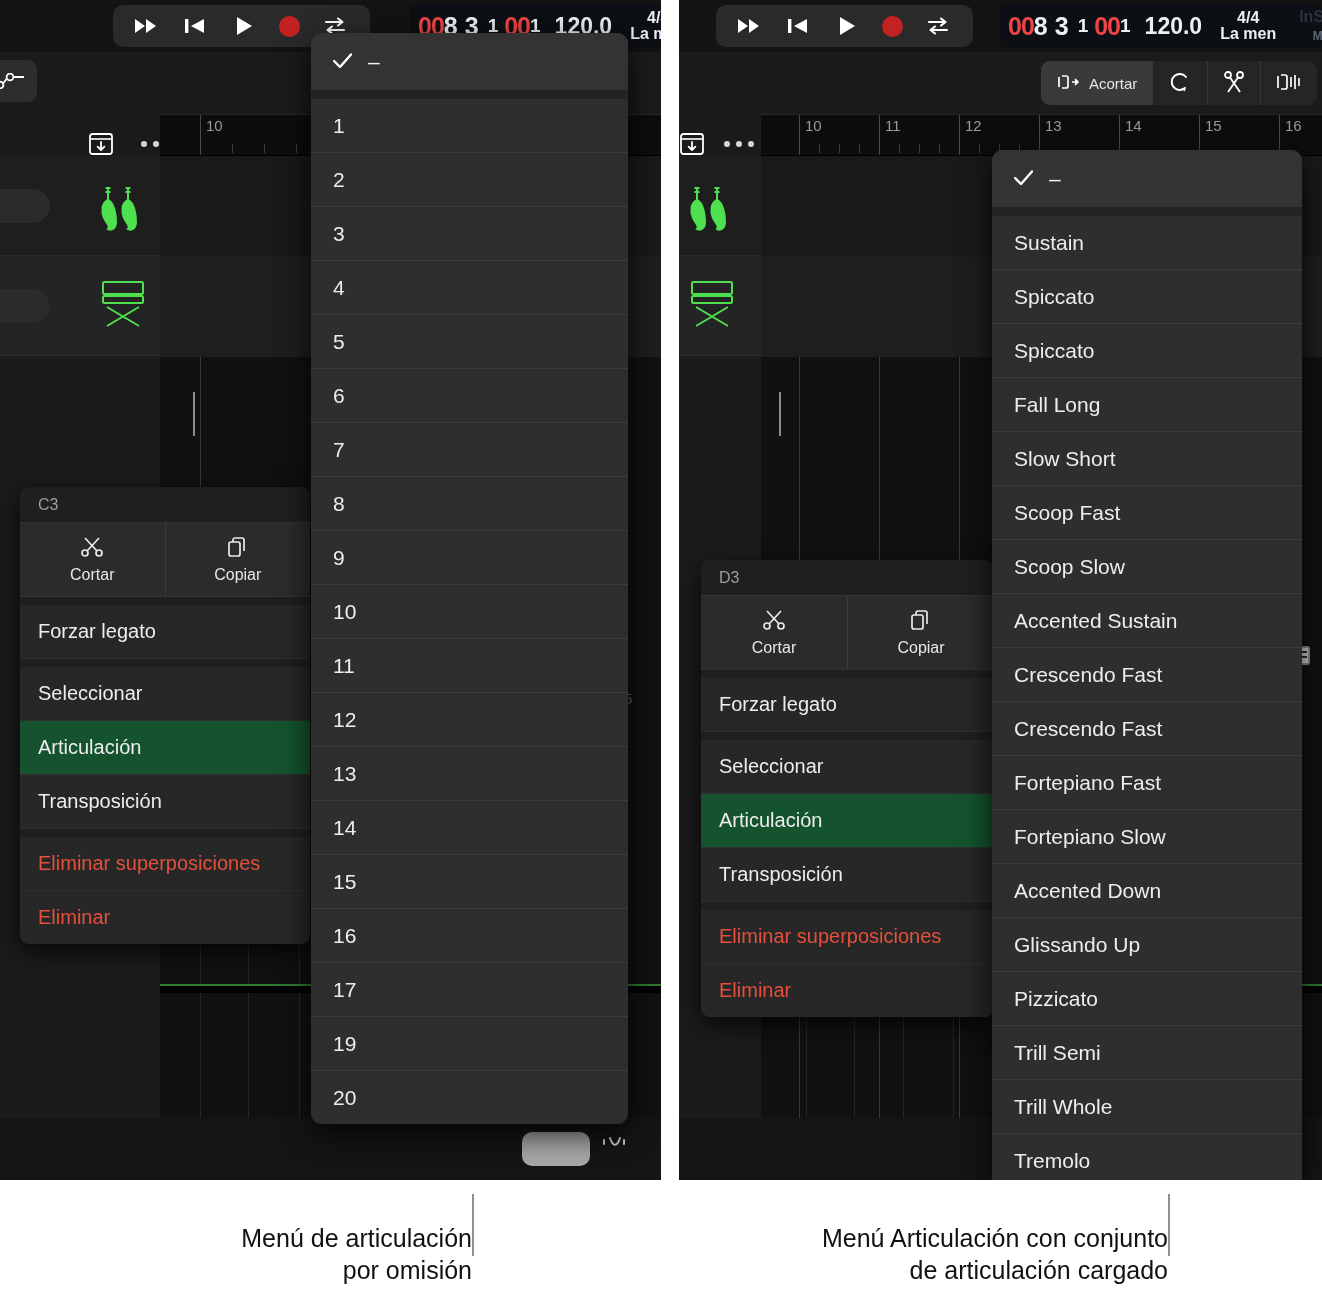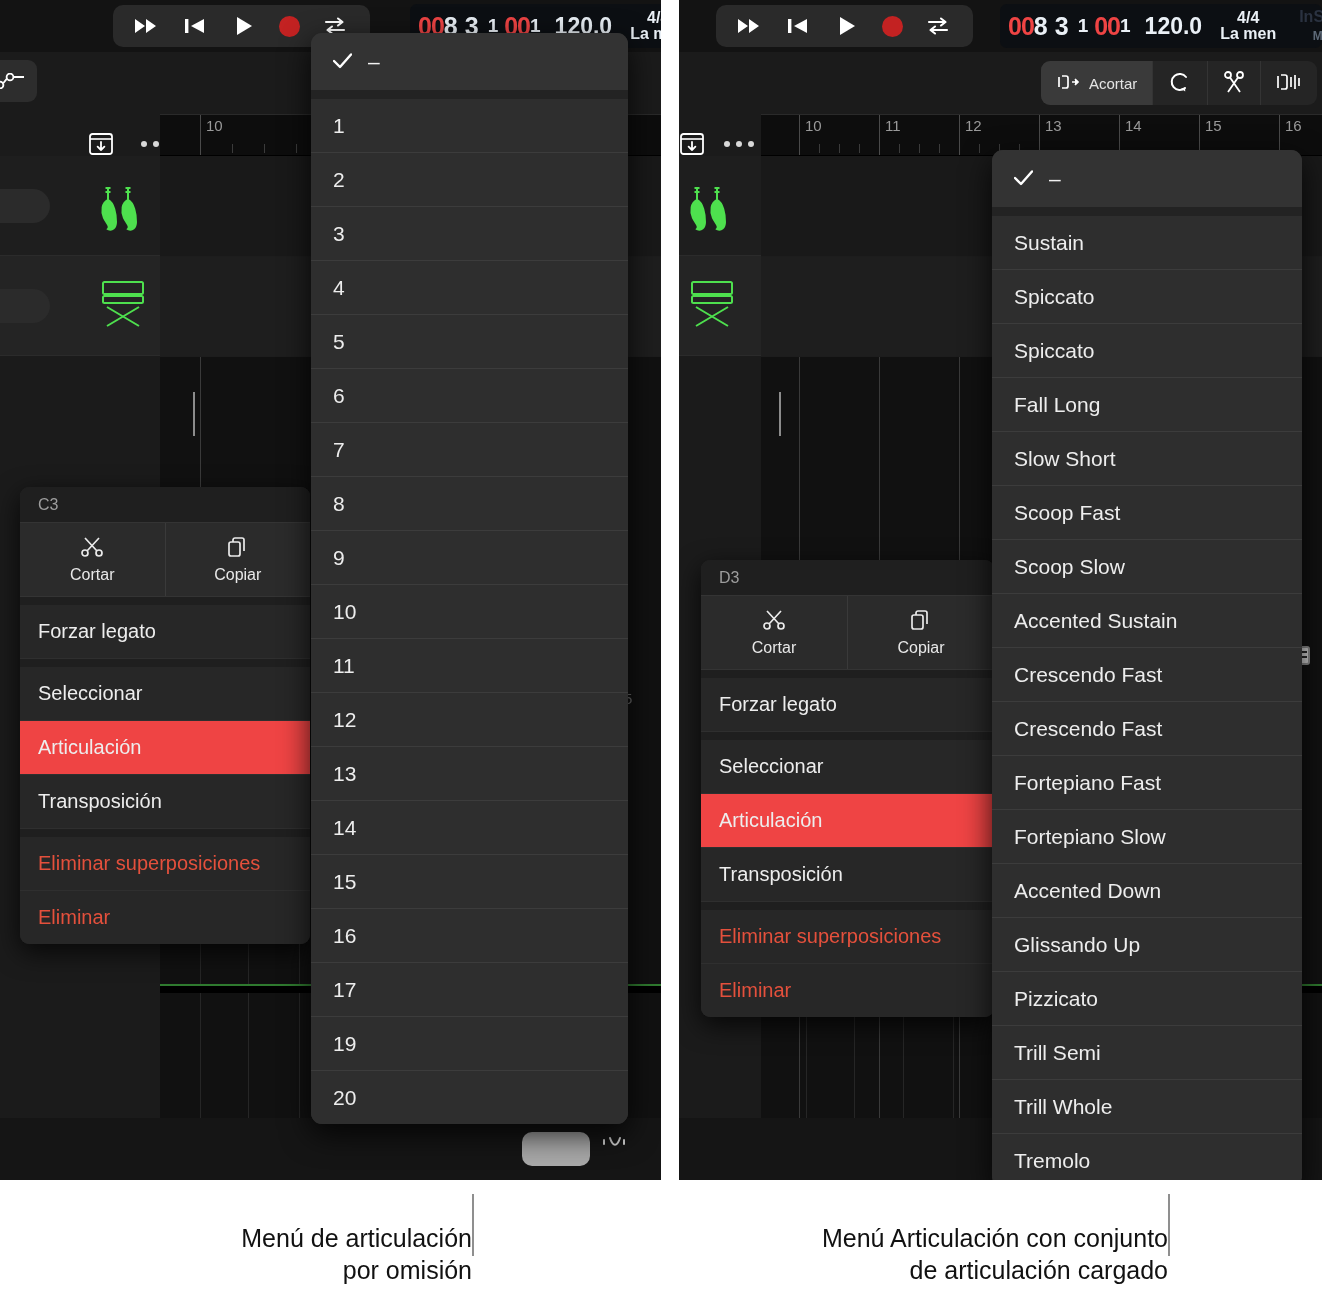--- a/index.html
+++ b/index.html
@@ -155,21 +155,21 @@
   .ctx-pair .cell{
     flex:1; padding:14px 0 12px; text-align:center; color:#e8e8e8; font-size:16px;
     background:#2b2b2b;
   }
   .ctx-pair .cell:first-child{ border-right:1px solid #3a3a3a; }
   .ctx-pair .cell .ic{ display:block; margin:0 auto 7px; height:22px;}
   .ctx-row{
     padding:15px 18px; color:#ededed; font-size:20px;
     border-bottom:1px solid #2f2f2f; background:#272727;
   }
-  .ctx-row.sel{ background:#ef4444; }
+  .ctx-row.sel{ background:#14532d; }
   .ctx-row.danger{ color:#e4503c; }
   .ctx-gap{ height:8px; background:#1f1f1f; }
 
   
   .dropdown{
     position:absolute; background:#2e2e2e; border-radius:11px;
     box-shadow:0 10px 30px rgba(0,0,0,.8); overflow:hidden; z-index:50;
   }
   .dd-check{
     display:flex; align-items:center; gap:16px;

